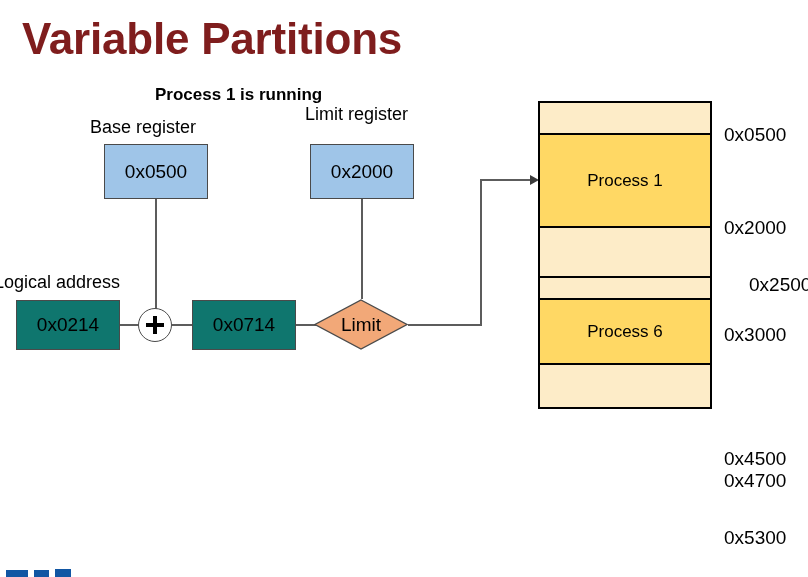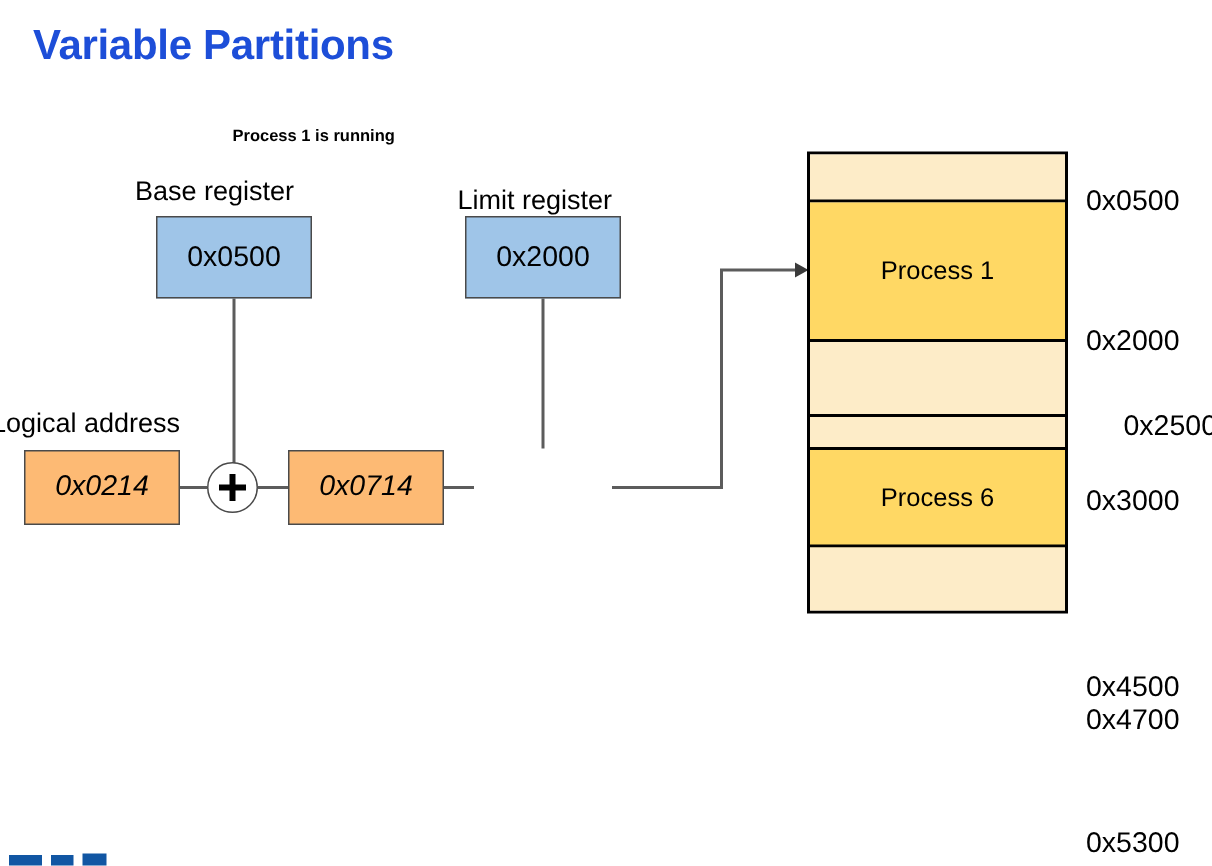--- a/index.html
+++ b/index.html
@@ -21,32 +21,32 @@
     left: 0; top: 0;
     width: 808px;
     height: 577px;
   }
 
   
   .slide-title {
     position: absolute;
     left: 22px;
     top: 14px;
-    font-size: 28px;
+    font-size: 44px;
     font-weight: 700;
     letter-spacing: -0.2px;
-    color: #1d4ed8;
+    color: #7f1d1d;
     white-space: nowrap;
   }
 
   .running-label {
     position: absolute;
     left: 155px;
     top: 85px;
-    font-size: 11px;
+    font-size: 17px;
     font-weight: 700;
     color: #000000;
     white-space: nowrap;
   }
 
   
   .caption {
     position: absolute;
     font-size: 18px;
     font-weight: 400;
@@ -60,21 +60,21 @@
     position: absolute;
     box-sizing: border-box;
     border: 1.4px solid #4a4a4a;
     display: flex;
     align-items: center;
     justify-content: center;
     font-size: 19px;
     color: #000000;
   }
   .box.blue  { background: #9fc5e8; }
-  .box.green { background: #fdba74; font-style: italic; }
+  .box.green { background: #0f766e; }
 
   
   .plus-node {
     position: absolute;
     width: 34px;
     height: 34px;
     border-radius: 50%;
     background: #ffffff;
     border: 1.4px solid #4a4a4a;
     box-sizing: border-box;
@@ -189,38 +189,44 @@
 
   <div class="slide-title">Variable Partitions</div>
 
   <div class="running-label">Process 1 is running</div>
 
   <div class="caption" style="left:90px; top:117px;">Base register</div>
   <div class="box blue" style="left:104px; top:144px; width:104px; height:55px;">0x0500</div>
 
   <div class="line v" style="left:155px; top:199px; height:119px;"></div>
 
-  <div class="caption" style="left:305px; top:123px;">Limit register</div>
+  <div class="caption" style="left:305px; top:104px;">Limit register</div>
   <div class="box blue" style="left:310px; top:144px; width:104px; height:55px;">0x2000</div>
 
   <div class="line v" style="left:361px; top:199px; height:100px;"></div>
 
   <div class="caption" style="left:-6px; top:272px;">Logical address</div>
   <div class="box green" style="left:16px; top:300px; width:104px; height:50px;">0x0214</div>
 
   <div class="line h" style="left:120px; top:324px; width:18px;"></div>
 
   <div class="plus-node" style="left:138px; top:308px;"></div>
 
   <div class="line h" style="left:172px; top:324px; width:20px;"></div>
 
   <div class="box green" style="left:192px; top:300px; width:104px; height:50px;">0x0714</div>
 
   <div class="line h" style="left:296px; top:324px; width:20px;"></div>
 
+  <div class="diamond-wrap" style="left:314px; top:299px; width:94px; height:51px;">
+    <svg width="94" height="51" viewBox="0 0 94 51">
+      <polygon points="47,1 93,25.5 47,50 1,25.5" fill="#f2a878" stroke="#4a4a4a" stroke-width="1.4"></polygon>
+    </svg>
+    <div class="diamond-label">Limit</div>
+  </div>
 
   <div class="line h" style="left:408px; top:324px; width:74px;"></div>
   <div class="line v" style="left:480px; top:180px; height:146px;"></div>
   <div class="line h" style="left:480px; top:179px; width:56px;"></div>
   <div class="arrowhead" style="left:530px; top:174.5px;"></div>
 
 
   <div id="memory-map">
       <div class="mem-block free" style="height: 32px;"></div>
       <div class="mem-block process" style="height: 93px;">
@@ -234,21 +240,21 @@
       <div class="mem-block free" style="height: 42px;"></div>
     </div>
 
   <div id="address-marks">
       <div class="addr-label" style="top: 124px;">0x0500</div>
       <div class="addr-label" style="top: 217px;">0x2000</div>
       <div class="addr-label" style="top: 274px; margin-left: 25px;">0x2500</div>
       <div class="addr-label" style="top: 324px;">0x3000</div>
       <div class="addr-label" style="top: 448px;">0x4500</div>
       <div class="addr-label" style="top: 470px;">0x4700</div>
-      <div class="addr-label" style="top: 552px; text-align: center;">0x5300</div>
+      <div class="addr-label" style="top: 527px; text-align: center;">0x5300</div>
     </div>
 
   <div id="logo">
       <div class="logo-bar" style="left: 0px; width: 22px; height: 9px;"></div>
       <div class="logo-bar" style="left: 28px; width: 15px; height: 9px;"></div>
       <div class="logo-bar" style="left: 49px; width: 16px; height: 10px;"></div>
     </div>
 
 </div>
 

